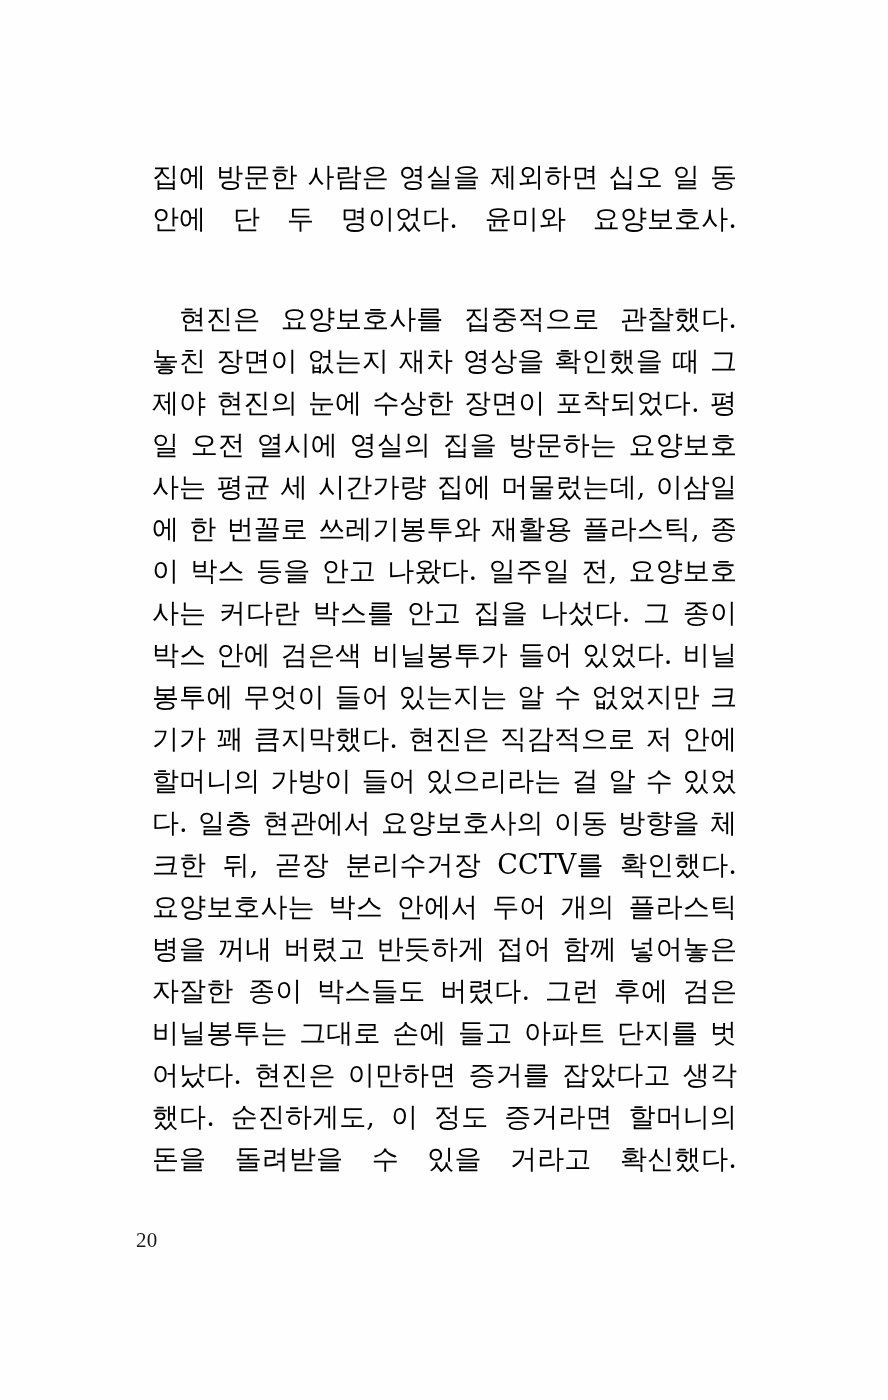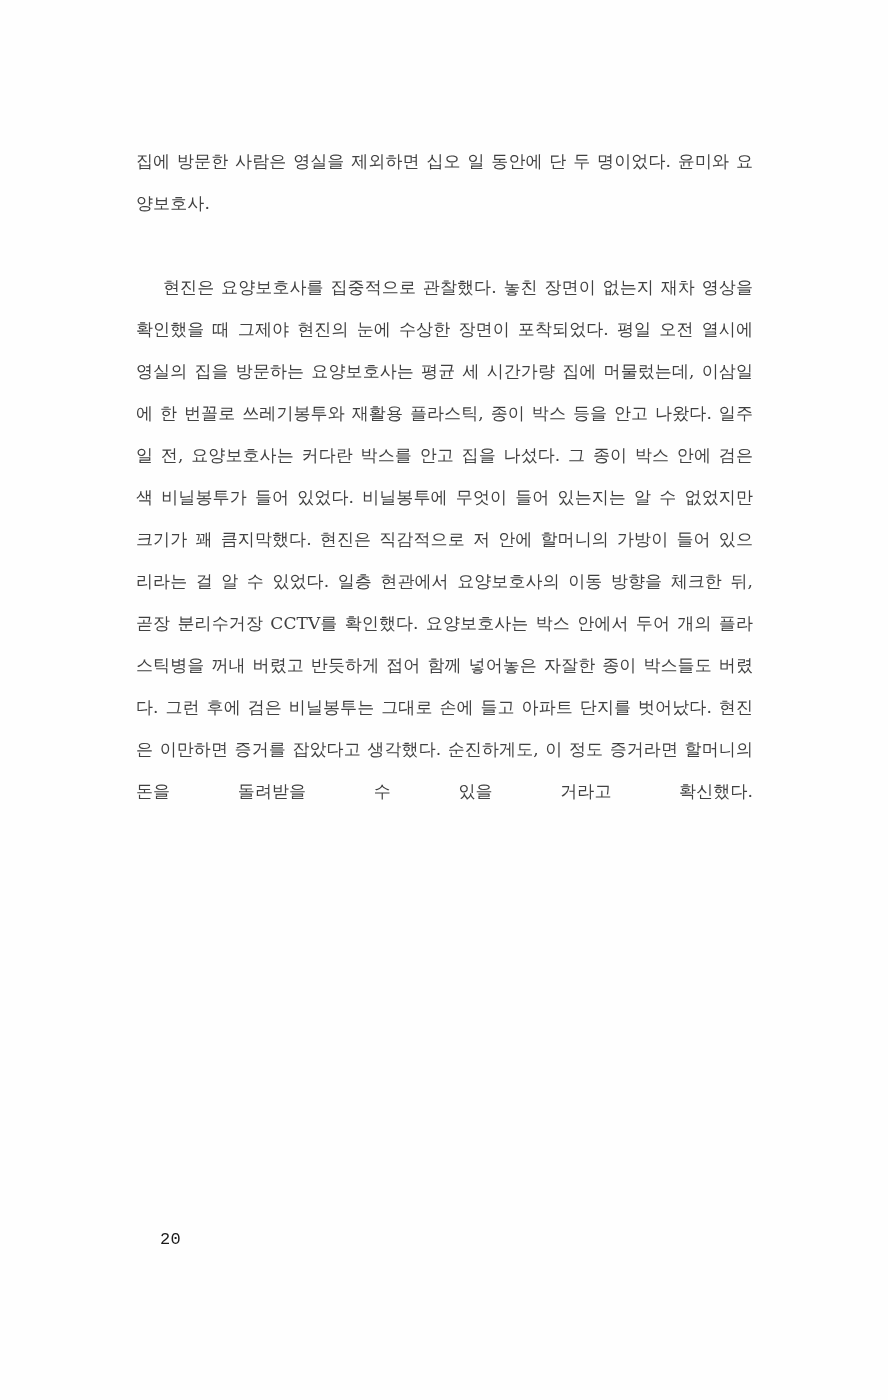--- a/index.html
+++ b/index.html
@@ -23,23 +23,23 @@
   }
 
   #text-block {
     position: absolute;
     left: 136px;
     top: 140px;
     width: 617px;
   }
 
   .para {
-    margin: 0;
-    color: #404040;
-    font-size: 17px;
+    margin: 16px;
+    color: #000000;
+    font-size: 27px;
     line-height: 42px;
     text-align: justify;
     text-justify: inter-character;
     letter-spacing: 0.1px;
     word-spacing: 1px;
     -webkit-hyphens: none;
     hyphens: none;
     font-family: "DejaVu Serif", "Liberation Serif", serif;
   }
 
@@ -55,26 +55,25 @@
   .para:after {
     content: "";
     display: inline-block;
     width: 100%;
   }
 
   #page-number {
     position: absolute;
     left: 136px;
     top: 1228px;
-    font-size: 17px;
+    font-size: 21px;
     line-height: 24px;
     color: #1a1a1a;
-    font-family: Liberation Mono, monospace;
+    font-family: Liberation Serif, serif;
     letter-spacing: 0.3px;
-    margin-left: 24px;
   }
 </style>
 </head>
 <body>
 
 <div id="page">
 
   <div id="text-block">
     <p class="para">집에 방문한 사람은 영실을 제외하면 십오 일 동안에 단 두 명이었다. 윤미와 요양보호사.</p>
     <p class="para indent">현진은 요양보호사를 집중적으로 관찰했다. 놓친 장면이 없는지 재차 영상을 확인했을 때 그제야 현진의 눈에 수상한 장면이 포착되었다. 평일 오전 열시에 영실의 집을 방문하는 요양보호사는 평균 세 시간가량 집에 머물렀는데, 이삼일에 한 번꼴로 쓰레기봉투와 재활용 플라스틱, 종이 박스 등을 안고 나왔다. 일주일 전, 요양보호사는 커다란 박스를 안고 집을 나섰다. 그 종이 박스 안에 검은색 비닐봉투가 들어 있었다. 비닐봉투에 무엇이 들어 있는지는 알 수 없었지만 크기가 꽤 큼지막했다. 현진은 직감적으로 저 안에 할머니의 가방이 들어 있으리라는 걸 알 수 있었다. 일층 현관에서 요양보호사의 이동 방향을 체크한 뒤, 곧장 분리수거장 CCTV를 확인했다. 요양보호사는 박스 안에서 두어 개의 플라스틱병을 꺼내 버렸고 반듯하게 접어 함께 넣어놓은 자잘한 종이 박스들도 버렸다. 그런 후에 검은 비닐봉투는 그대로 손에 들고 아파트 단지를 벗어났다. 현진은 이만하면 증거를 잡았다고 생각했다. 순진하게도, 이 정도 증거라면 할머니의 돈을 돌려받을 수 있을 거라고 확신했다.</p>

